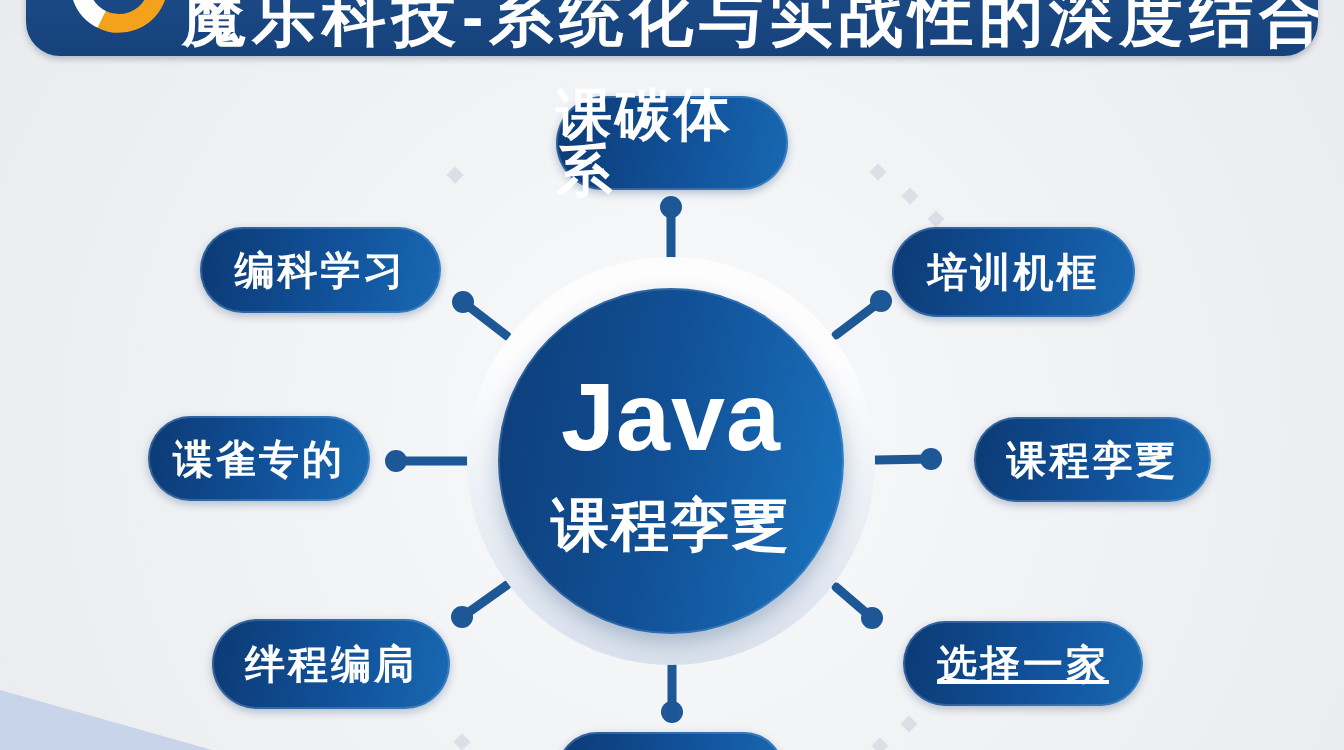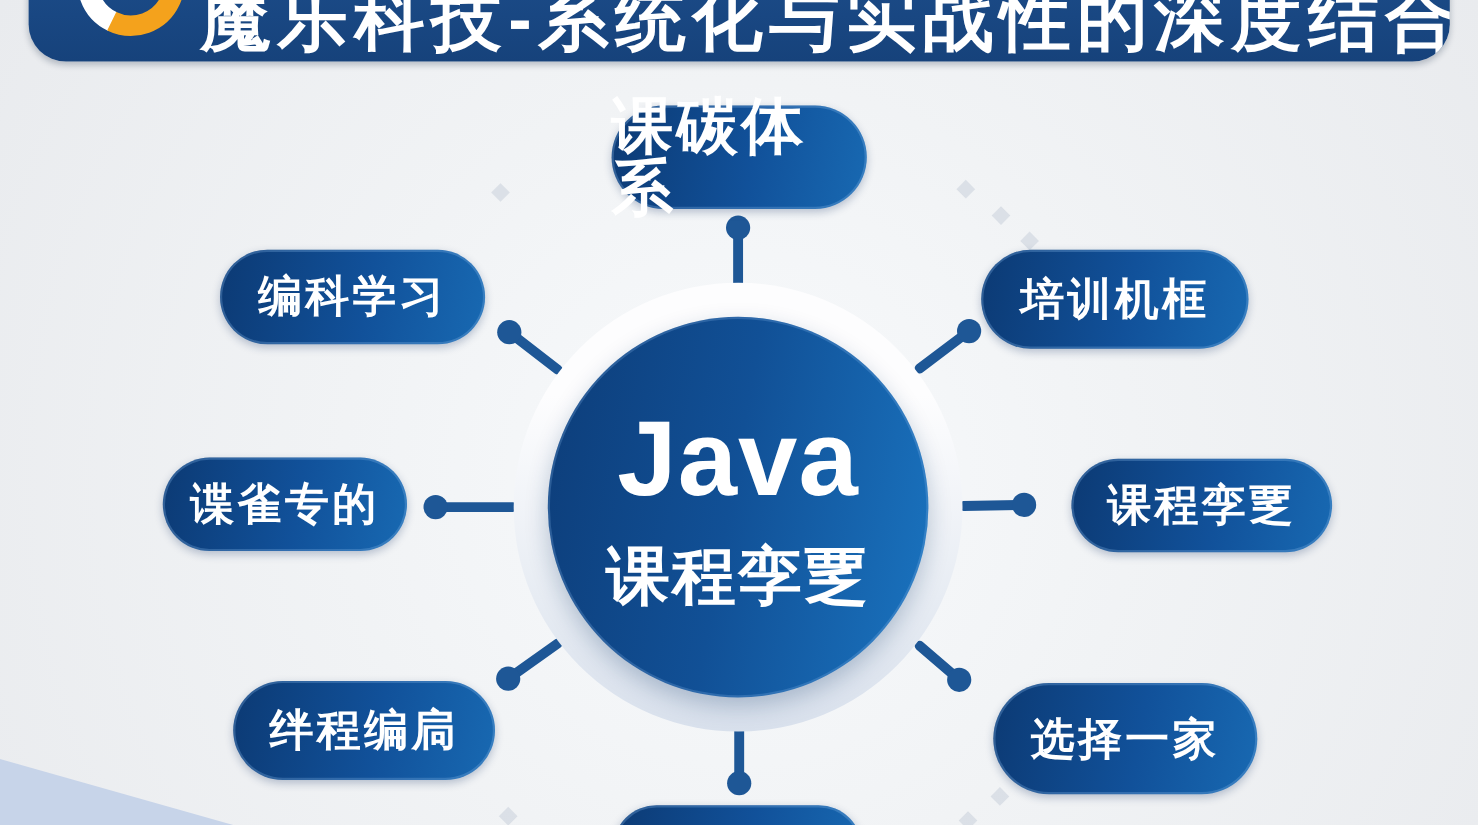--- a/index.html
+++ b/index.html
@@ -63,21 +63,21 @@
     color:#ffffff;font-weight:700;letter-spacing:3px;
   }
   .pill span{font-size:40px;line-height:1;}
   .pill-top{left:556px;top:96px;width:232px;height:94px;}
   .pill-top span{font-size:56px;}
   .pill-upper-left{left:200px;top:227px;width:241px;height:86px;}
   .pill-upper-right{left:892px;top:227px;width:243px;height:90px;}
   .pill-left{left:148px;top:416px;width:222px;height:85px;}
   .pill-right{left:974px;top:417px;width:237px;height:85px;}
   .pill-lower-left{left:212px;top:619px;width:238px;height:90px;}
-  .pill-lower-right{left:903px;top:621px;width:240px;height:101px;}
+  .pill-lower-right{left:903px;top:621px;width:240px;height:85px;text-decoration:underline;}
   .pill-bottom{left:557px;top:732px;width:227px;height:70px;border-radius:40px 40px 0 0;}
 </style>
 </head>
 <body>
 
 <div class="canvas">
 
   <div class="triangle"></div>
   <div class="dia" style="left:872px;top:166px;"></div>
   <div class="dia" style="left:904px;top:190px;"></div>

